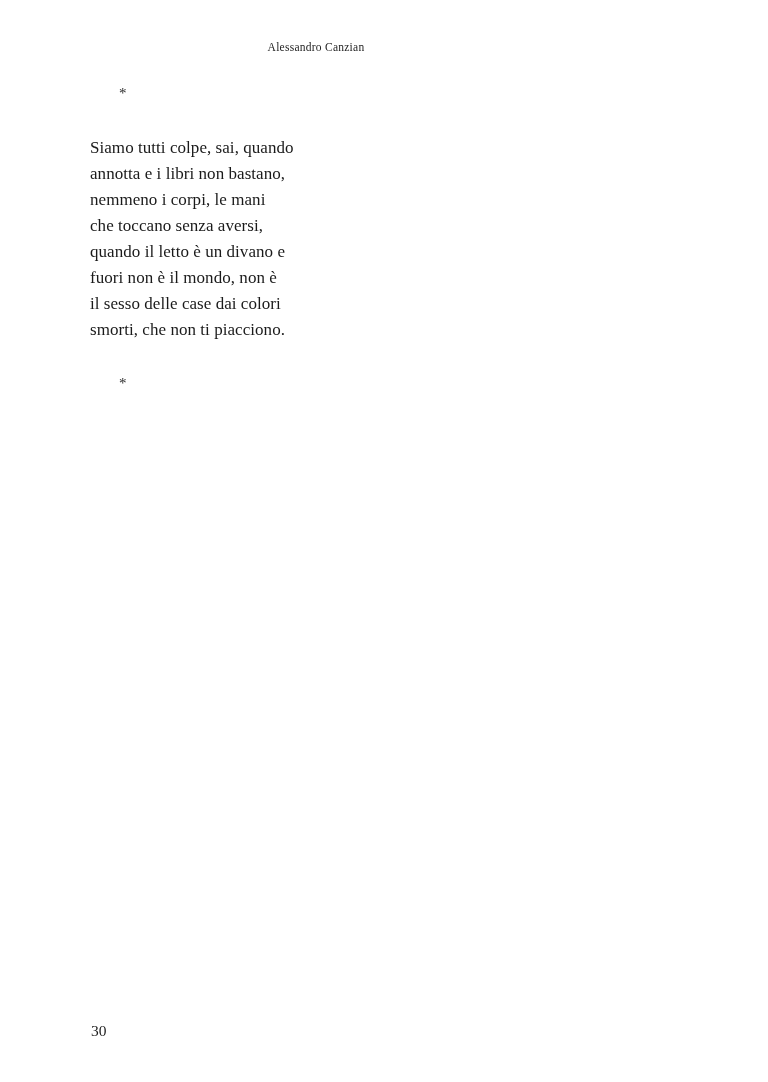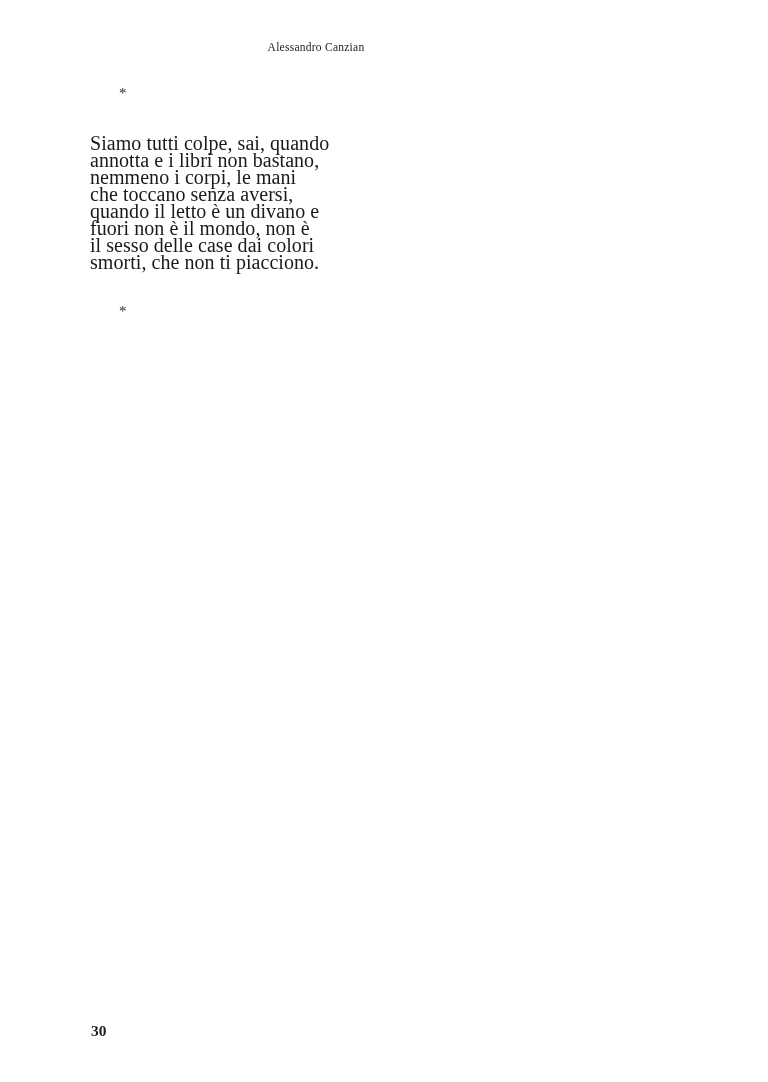--- a/index.html
+++ b/index.html
@@ -50,39 +50,38 @@
   .separator {
     font-size: 15px;
     line-height: 22.6px;
     color: #2a2a2a;
     padding-left: 29px;
     height: 22.6px;
     user-select: none;
   }
 
   .stanza {
-    font-size: 20px;
-    line-height: 17px;
+    font-size: 17px;
+    line-height: 26px;
     color: #1a1a1a;
     white-space: pre-wrap;
     letter-spacing: 0.05px;
   }
 
   
   .gap-after-separator { height: 30px; }
   .gap-after-stanza    { height: 29px; }
 
   
   .folio {
     position: absolute;
     left: 91px;
     top: 1022px;
     font-size: 15.5px;
     color: #1d1d1d;
-    font-weight: bold;
   }
 </style>
 </head>
 <body>
 
 <div class="page">
 
   <div class="running-header">Alessandro Canzian</div>
 
   <div class="content">

